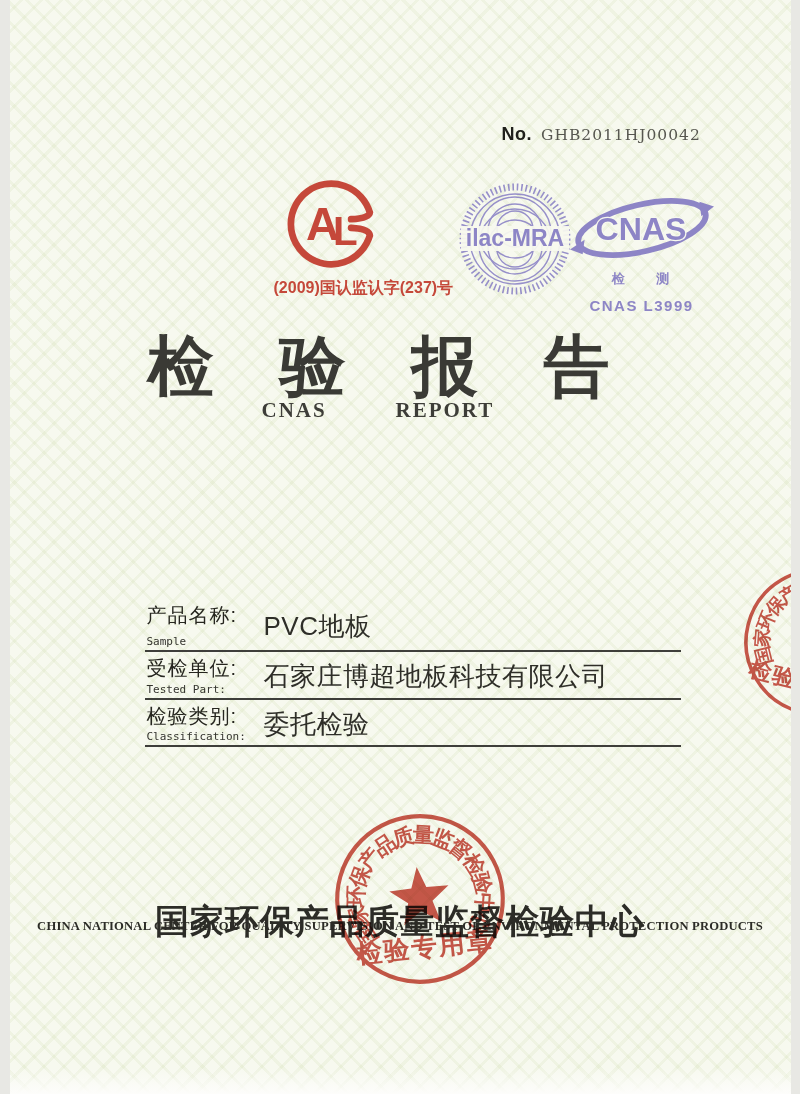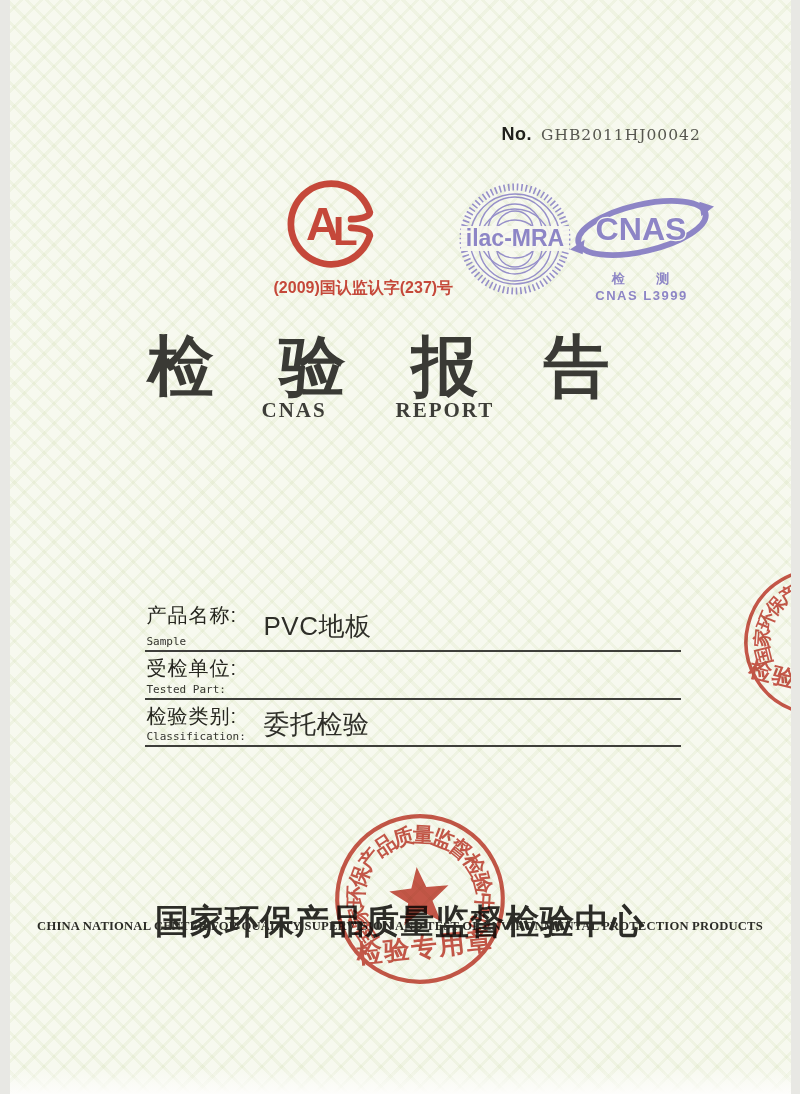--- a/index.html
+++ b/index.html
@@ -25,21 +25,21 @@
 
   
   .logo-caption-red{color:#c5483a;font-weight:bold;}
   .cma{left:106px;top:194px;width:106px;text-align:center;}
   .cma-num{font-size:15px;letter-spacing:1.5px;margin-top:7px;}
   .cal{left:264px;top:176px;width:112px;text-align:center;}
   .cal-cap{font-size:16px;font-weight:bold;margin-top:2px;white-space:nowrap;letter-spacing:0;}
   .ilac{left:447px;top:181px;width:116px;height:116px;}
   .cnas{left:558px;top:192px;width:148px;text-align:center;color:#8d85c6;}
   .cnas-cn{font-size:13px;letter-spacing:14px;margin-top:2px;margin-left:12px;font-weight:bold;}
-  .cnas-code{font-size:13px;font-weight:bold;letter-spacing:1.5px;margin-top:0;}
+  .cnas-code{font-size:15px;font-weight:bold;letter-spacing:1.5px;margin-top:9px;}
 
   
   .title-cn{left:138px;top:322px;font-size:66px;font-weight:bold;color:#3a3a35;letter-spacing:66px;white-space:nowrap;}
   .title-en{font-family:"Liberation Serif", serif;font-size:21px;font-weight:bold;color:#3d3d38;letter-spacing:2px;top:398px;}
   .title-en.t1{left:252px;}
   .title-en.t2{left:386px;text-align:center;}
 
   
   .fields{left:135px;top:599px;width:536px;}
   .field-row{position:relative;border-bottom:2px solid #3e3e3a;}
@@ -114,20 +114,21 @@
 
   <div class="abs fields">
     <div class="field-row r1">
       <span class="f-label">产品名称:</span>
       <span class="f-sub">Sample</span>
       <span class="f-value">PVC地板</span>
     </div>
     <div class="field-row r2">
       <span class="f-label">受检单位:</span>
       <span class="f-sub">Tested Part:</span>
+      <span class="f-value">石家庄博超地板科技有限公司</span>
     </div>
     <div class="field-row r3">
       <span class="f-label">检验类别:</span>
       <span class="f-sub">Classification:</span>
       <span class="f-value">委托检验</span>
     </div>
   </div>
 
   <div class="abs org-cn">国家环保产品质量监督检验中心</div>
   <div class="abs org-en">CHINA NATIONAL CENTER FOR QUALITY SUPERVISION AND TEST OF ENVIRONMENTAL PROTECTION PRODUCTS</div>

